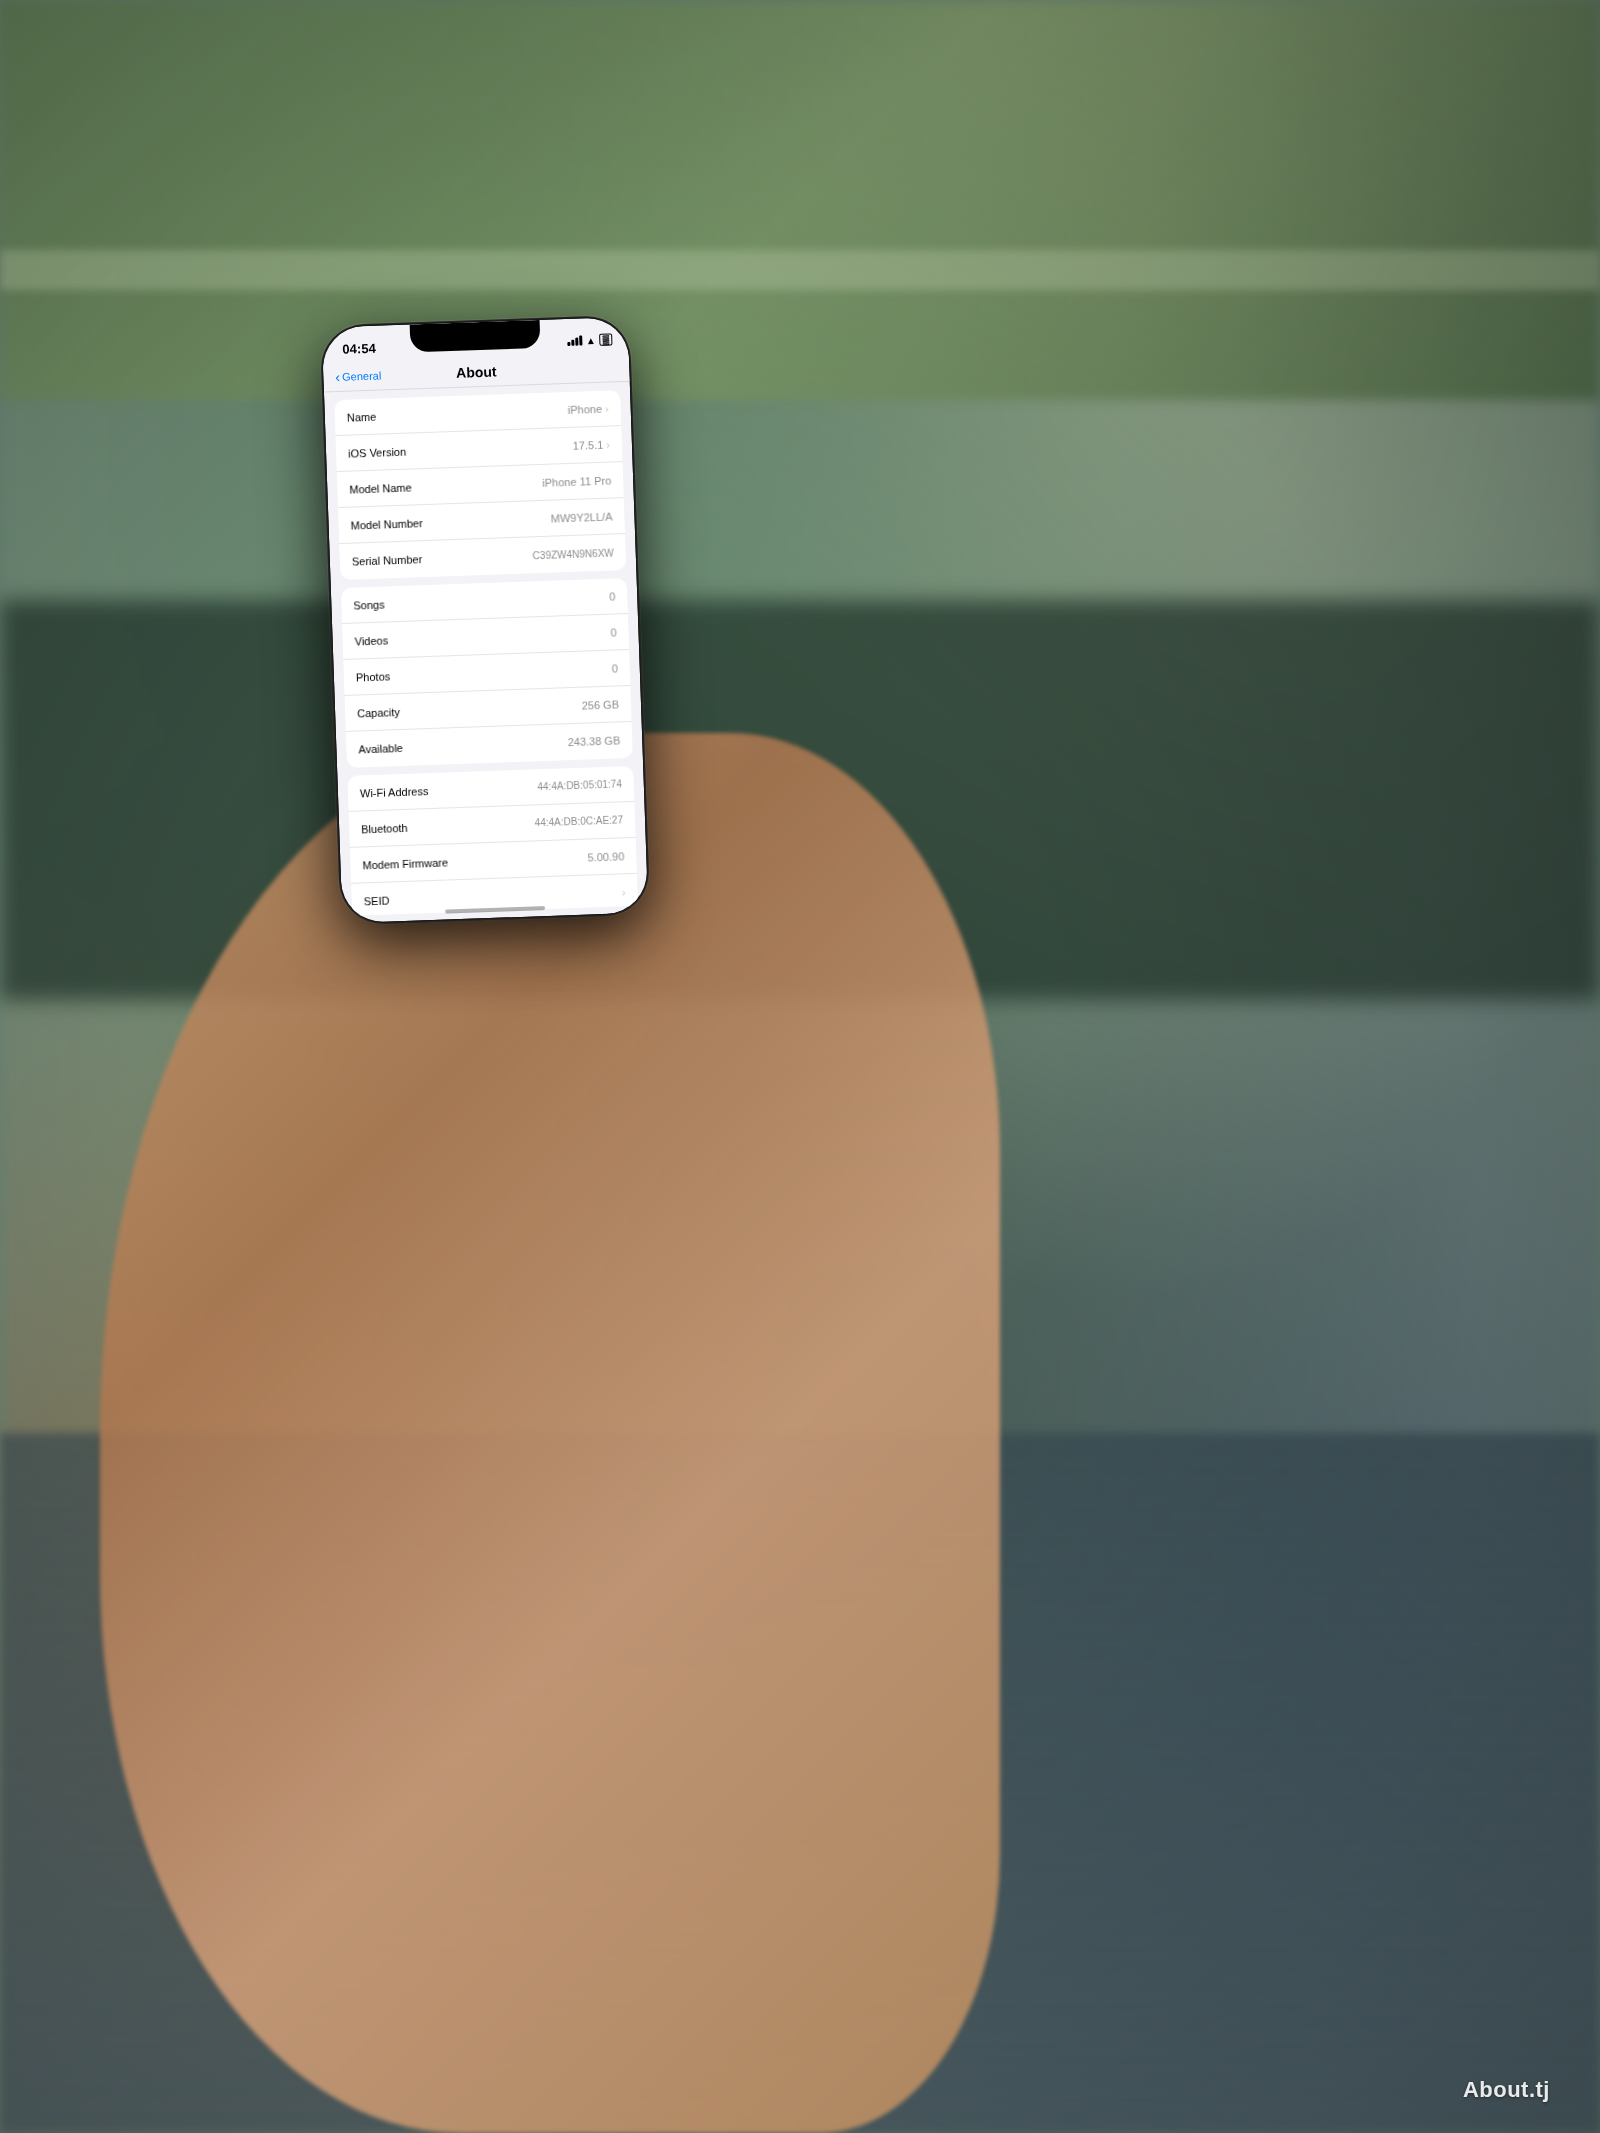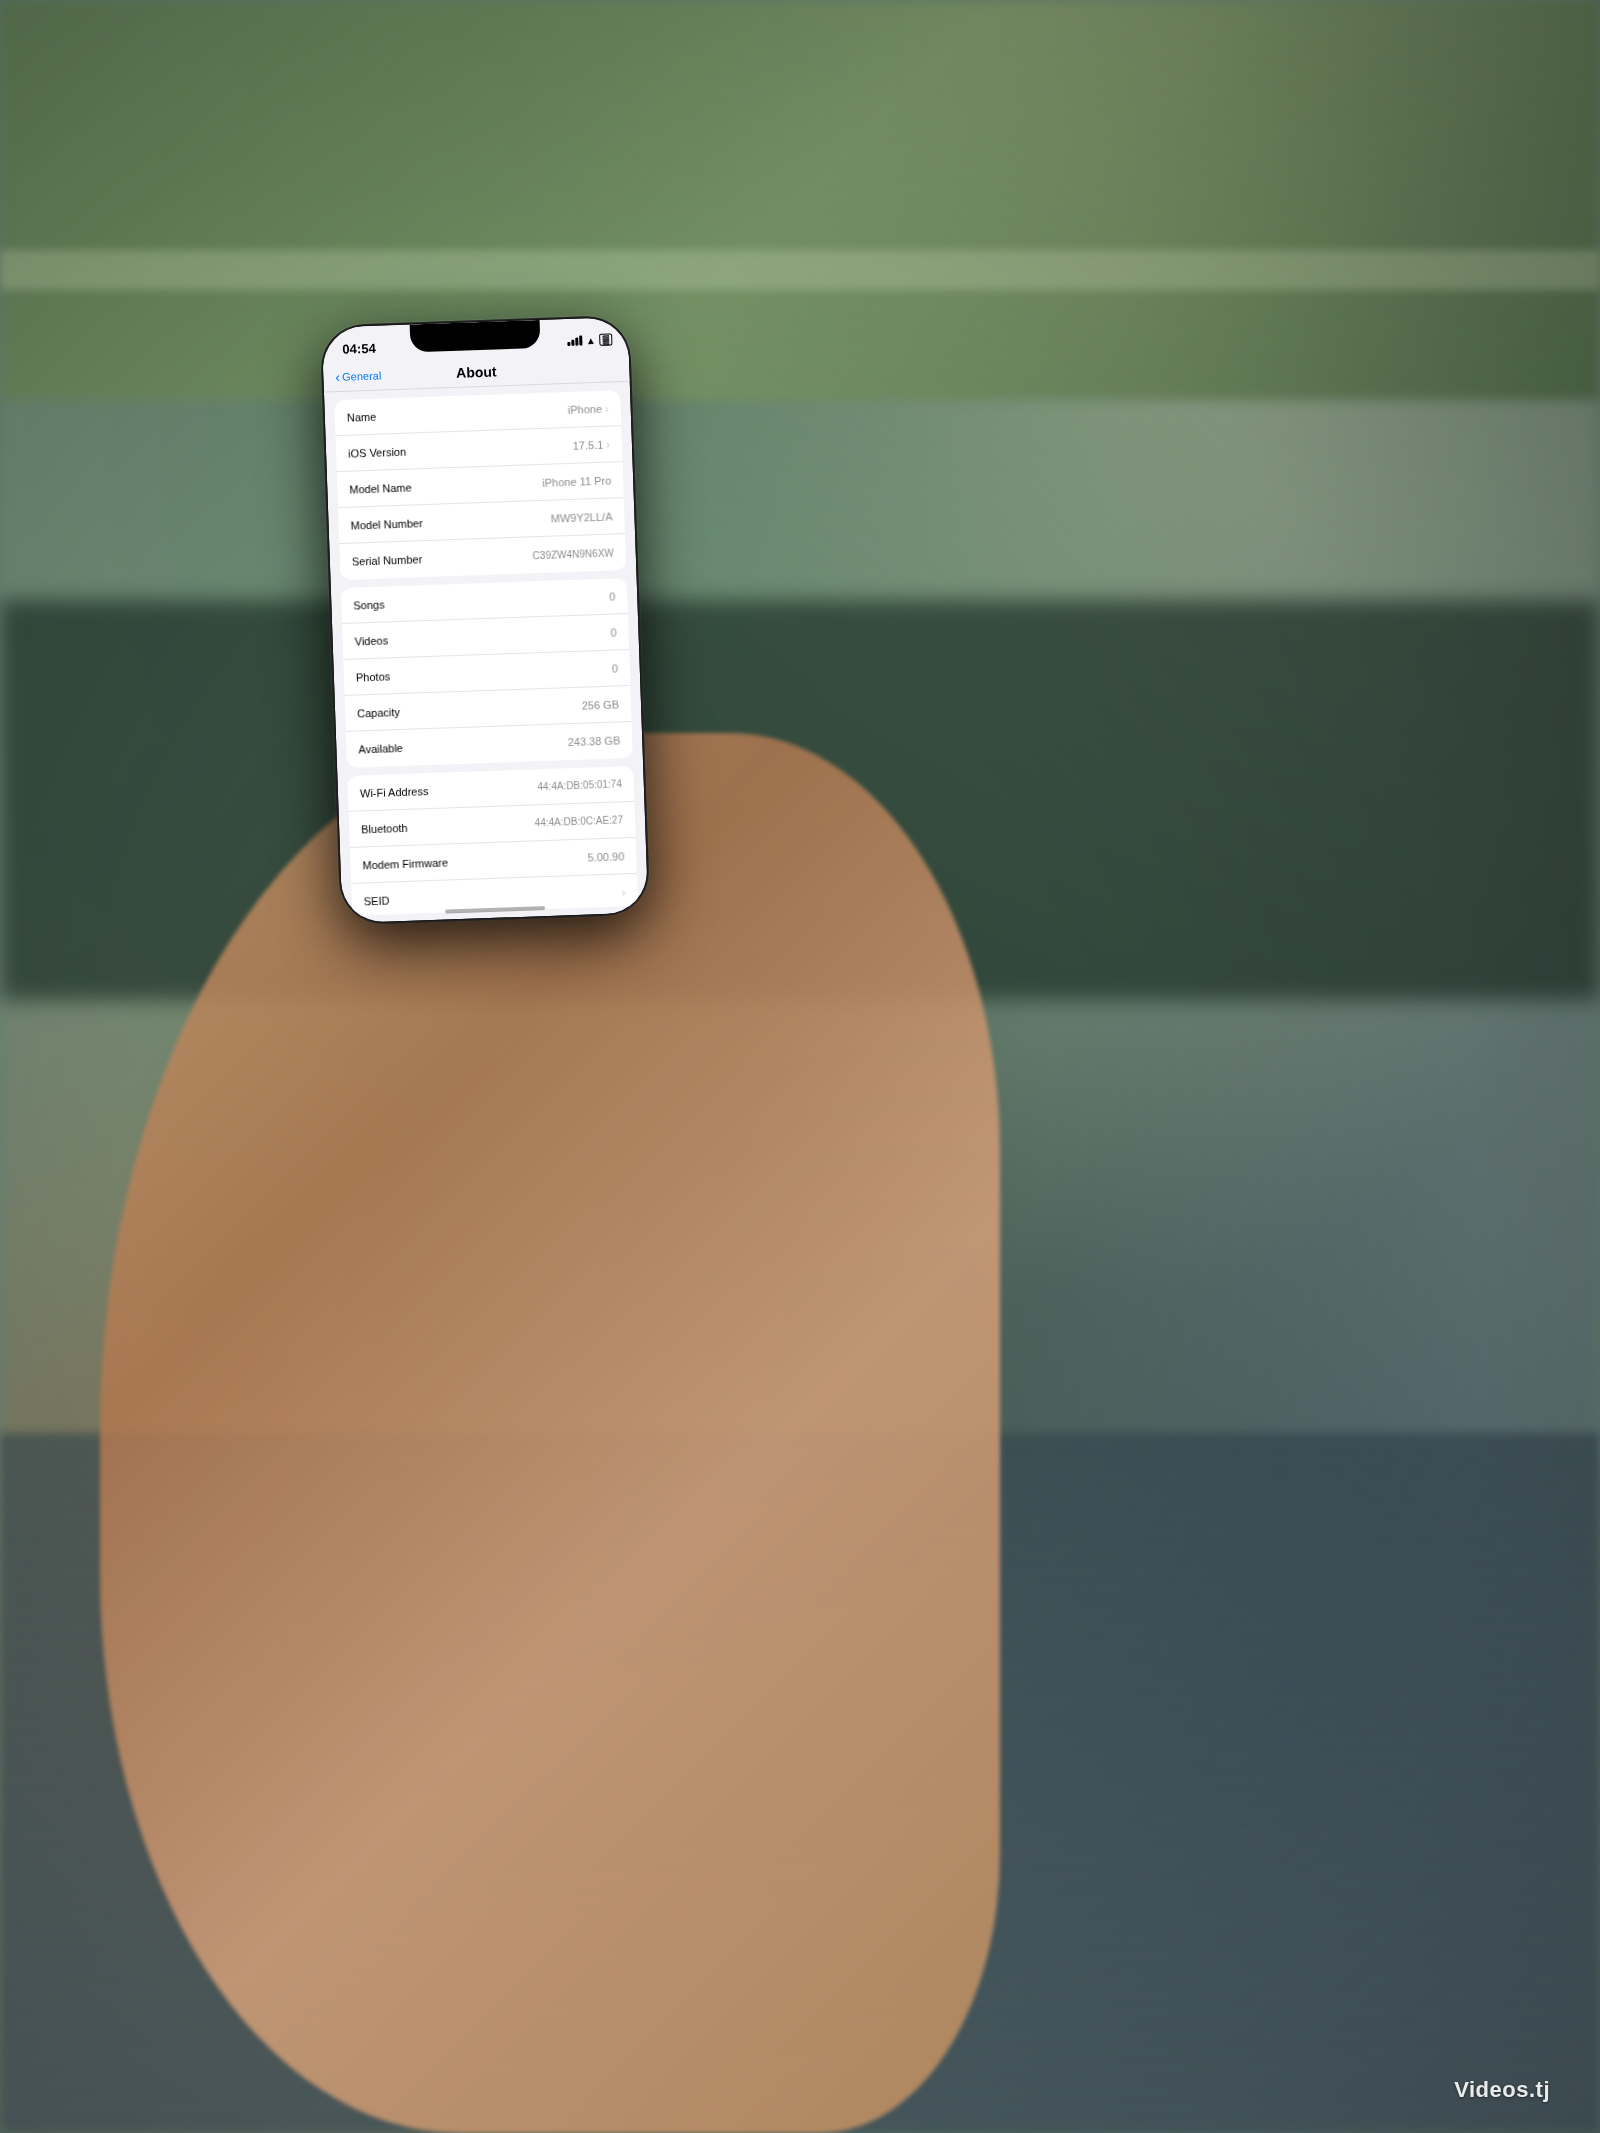--- a/index.html
+++ b/index.html
@@ -400,13 +400,13 @@
 
         </div>
 
         <div class="home-indicator"></div>
 
       </div>
     </div>
   </div>
 </div>
 
-<div class="watermark">Videos.tj</div>
+<div class="watermark">About.tj</div>
 
 </body></html>

